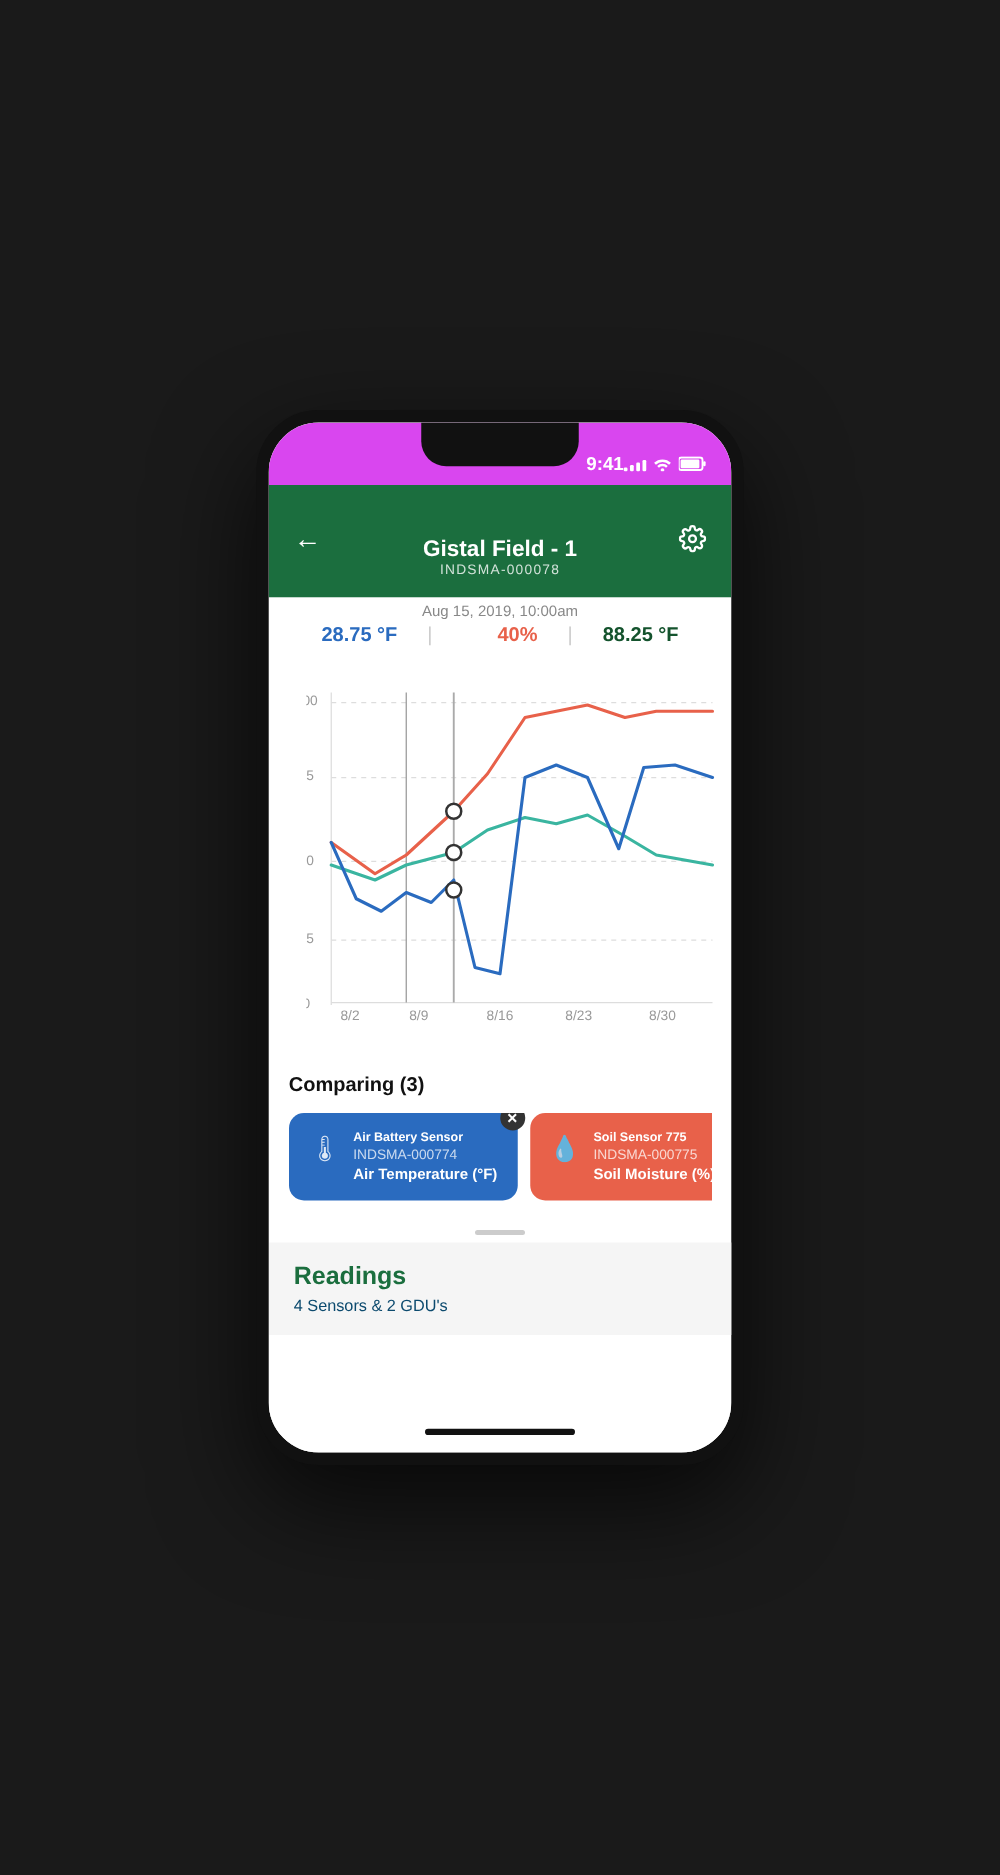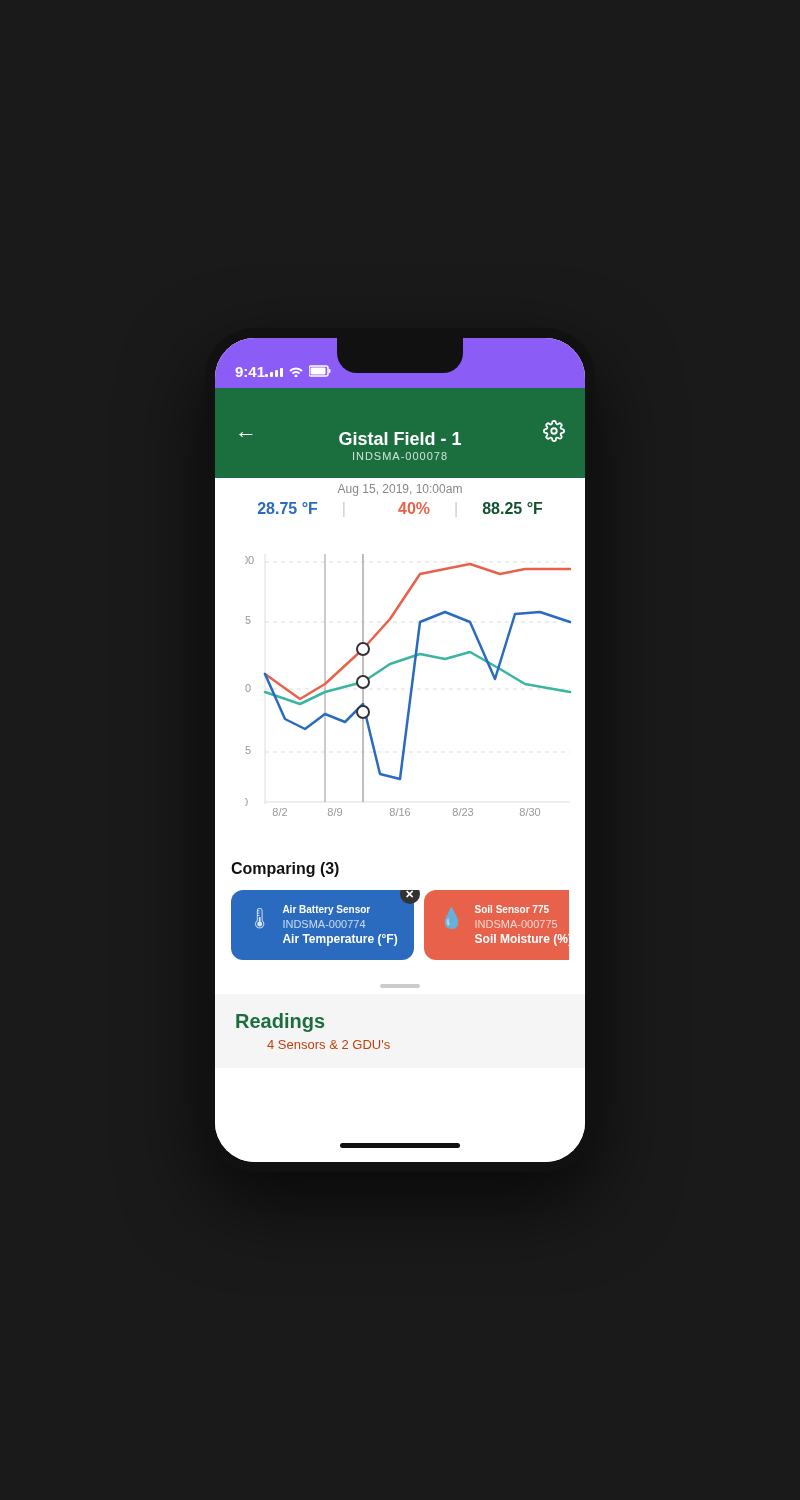--- a/index.html
+++ b/index.html
@@ -26,25 +26,25 @@
     .phone-screen {
       width: 100%;
       height: 100%;
       overflow: hidden;
       background: #f5f5f5;
       display: flex;
       flex-direction: column;
     }
     
     .status-bar {
-      background: #8b5cf6;
+      background: #d946ef;
       height: 50px;
       display: flex;
       align-items: flex-end;
-      justify-content: flex-start;
+      justify-content: flex-end;
       padding: 0 20px 8px;
       flex-shrink: 0;
     }
     .status-time {
       color: #fff;
       font-size: 15px;
       font-weight: 700;
     }
     .status-icons {
       display: flex;
@@ -262,22 +262,21 @@
       padding: 16px 20px;
     }
     .readings-title {
       font-size: 20px;
       font-weight: 700;
       color: #1b6e3e;
       margin-bottom: 4px;
     }
     .readings-sub {
       font-size: 13px;
-      color: #c2410c;
-      margin-left: 32px;
+      color: #0c4a6e;
     }
     
     .home-indicator {
       background: #fff;
       height: 34px;
       display: flex;
       align-items: center;
       justify-content: center;
       flex-shrink: 0;
     }

